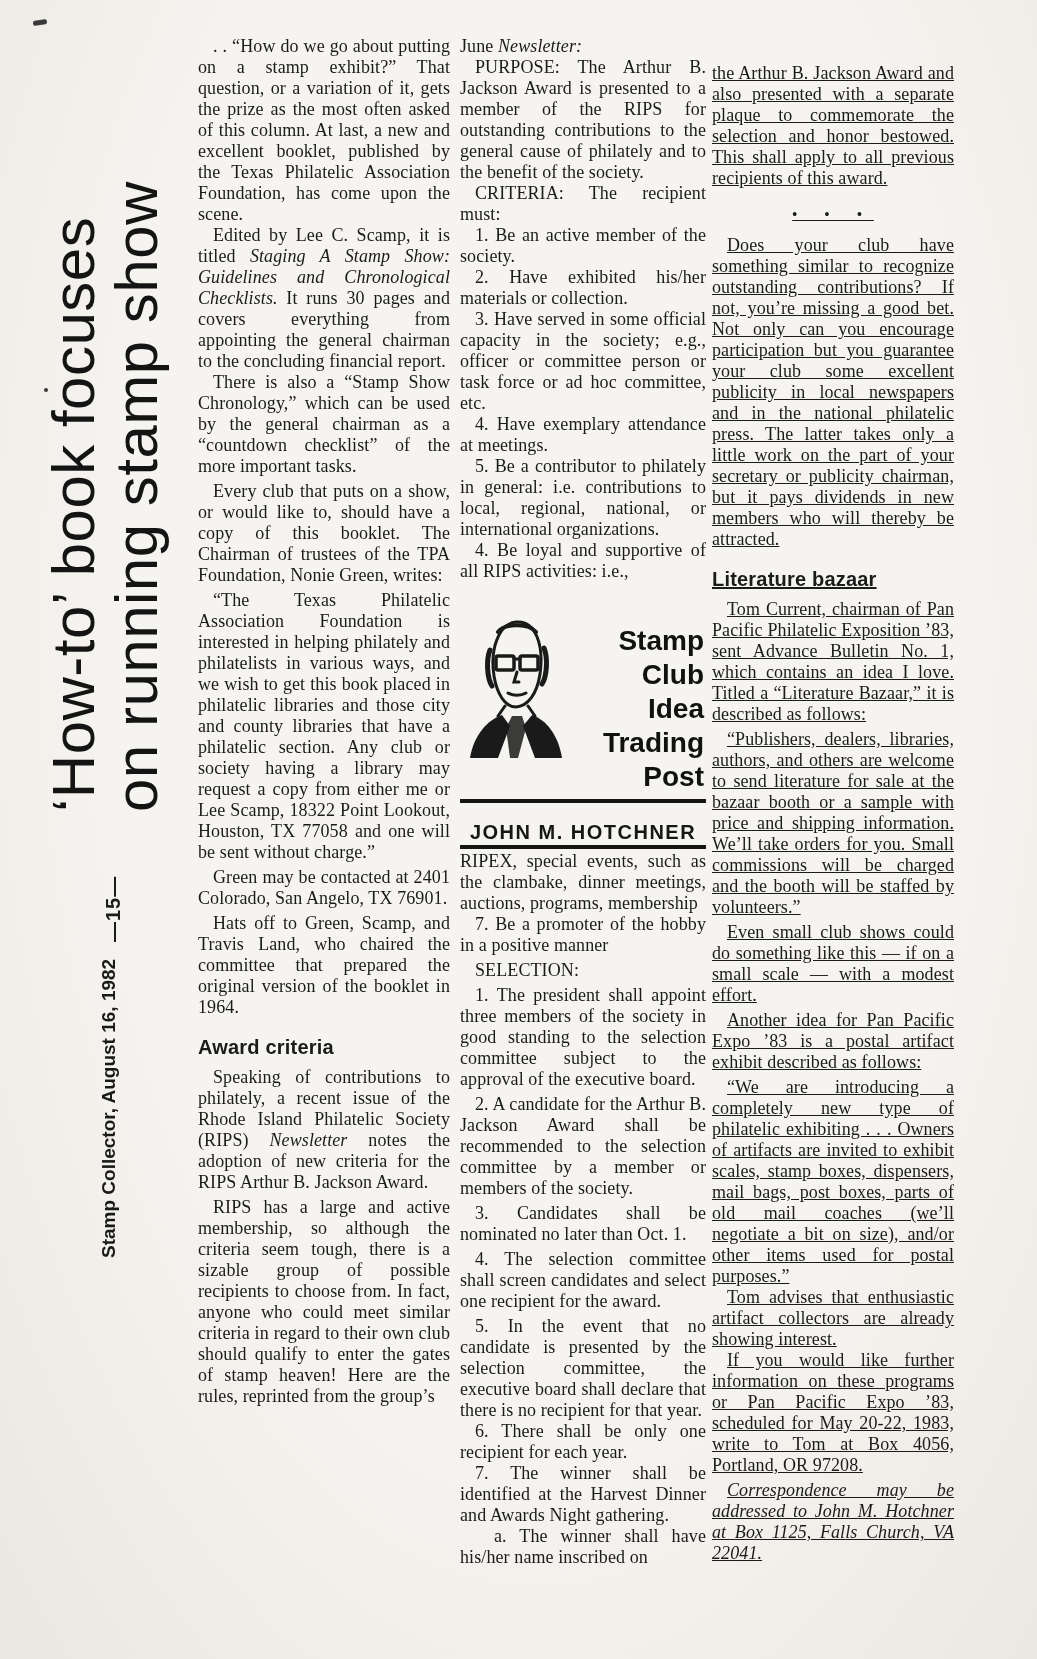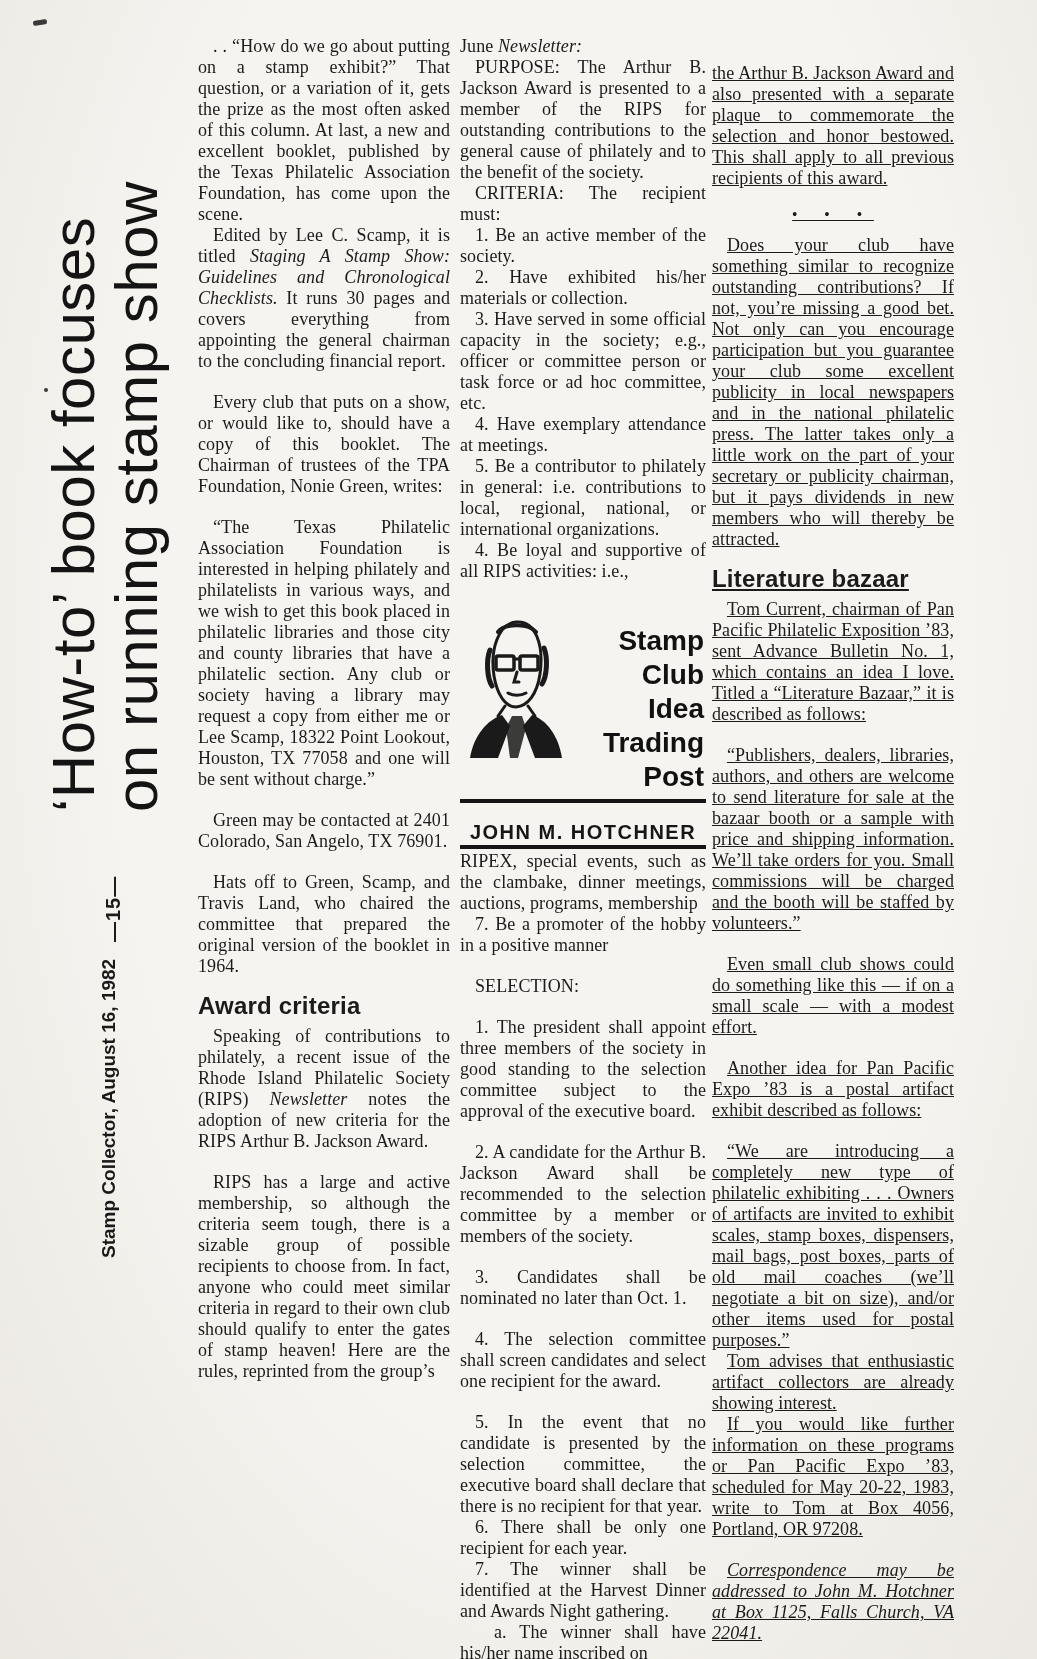--- a/index.html
+++ b/index.html
@@ -7,27 +7,27 @@
     width:1037px;height:1659px;position:relative;overflow:hidden;
     background:radial-gradient(ellipse at 52% 38%, #f6f4f0 55%, #eae7e1 100%);
     color:#1b1b1b;
     font-family:"Liberation Serif", serif;
   }
   .col{position:absolute;top:36px;}
   .para{
     margin:0;text-align:justify;text-indent:15px;
     font-size:18px;line-height:21px;letter-spacing:0.1px;
   }
-  .para.gap{margin-top:20px;}
+  .para.gap{margin-top:4px;}
   .para.noind{text-indent:0;}
   .para.ind2{text-indent:34px;}
   .it{font-style:italic;}
   .h2{
     font-family:"Liberation Sans", sans-serif;font-weight:bold;
-    font-size:24px;line-height:26px;margin:16px 0 7px;letter-spacing:0.2px;
+    font-size:20px;line-height:26px;margin:16px 0 7px;letter-spacing:0.2px;
   }
   .stars{
     text-align:center;font-size:14px;letter-spacing:12px;
     margin:18px 0 12px;font-weight:bold;
   }
   
   .rot{position:absolute;transform:rotate(-90deg);transform-origin:0 0;white-space:nowrap;}
   .headline{
     left:42px;top:812px;
     font-family:"Liberation Sans", sans-serif;
@@ -68,20 +68,21 @@
   <div>‘How-to’ book focuses</div>
   <div>on running stamp show</div>
 </div>
 
 <div class="rot masthead">Stamp Collector, August 16, 1982</div>
 <div class="rot pagenum">—15—</div>
 
 <div class="col" style="left:198px;width:252px;">
     <p class="para">. . “How do we go about putting on a stamp exhibit?” That question, or a variation of it, gets the prize as the most often asked of this column. At last, a new and excellent booklet, published by the Texas Philatelic Association Foundation, has come upon the scene.</p>
     <p class="para"><span>Edited by Lee C. Scamp, it is titled </span><span class="it">Staging A Stamp Show: Guidelines and Chronological Checklists.</span><span> It runs 30 pages and covers everything from appointing the general chairman to the concluding financial report.</span></p>
+    <p class="para">There is also a “Stamp Show Chronology,” which can be used by the general chairman as a “countdown checklist” of the more important tasks.</p>
     <p class="para gap">Every club that puts on a show, or would like to, should have a copy of this booklet. The Chairman of trustees of the TPA Foundation, Nonie Green, writes:</p>
     <p class="para gap">“The Texas Philatelic Association Foundation is interested in helping philately and philatelists in various ways, and we wish to get this book placed in philatelic libraries and those city and county libraries that have a philatelic section. Any club or society having a library may request a copy from either me or Lee Scamp, 18322 Point Lookout, Houston, TX 77058 and one will be sent without charge.”</p>
     <p class="para gap">Green may be contacted at 2401 Colorado, San Angelo, TX 76901.</p>
     <p class="para gap">Hats off to Green, Scamp, and Travis Land, who chaired the committee that prepared the original version of the booklet in 1964.</p>
     <div class="h2">Award criteria</div>
     <p class="para"><span>Speaking of contributions to philately, a recent issue of the Rhode Island Philatelic Society (RIPS) </span><span class="it">Newsletter</span><span> notes the adoption of new criteria for the RIPS Arthur B. Jackson Award.</span></p>
     <p class="para gap">RIPS has a large and active membership, so although the criteria seem tough, there is a sizable group of possible recipients to choose from. In fact, anyone who could meet similar criteria in regard to their own club should qualify to enter the gates of stamp heaven! Here are the rules, reprinted from the group’s</p>
   </div>
 
 <div class="col" style="left:460px;width:246px;">

